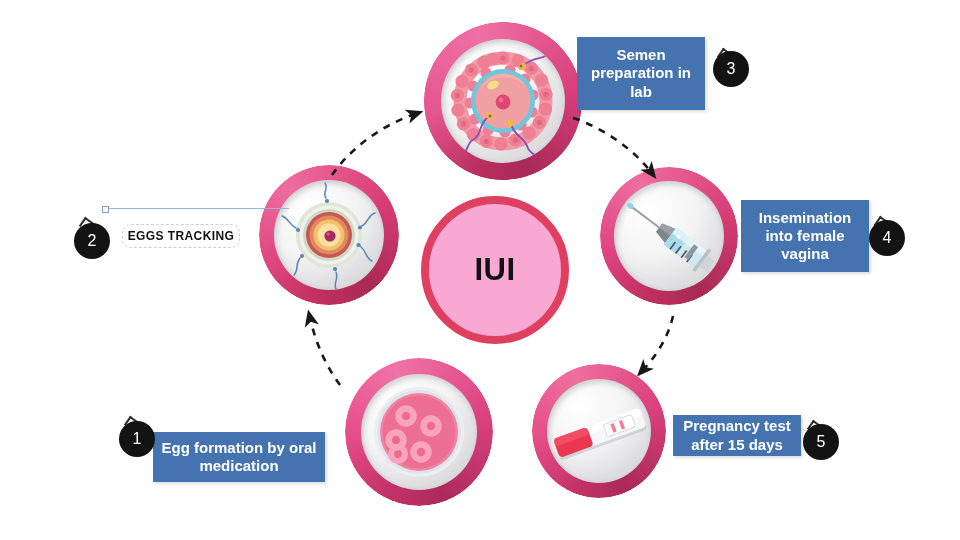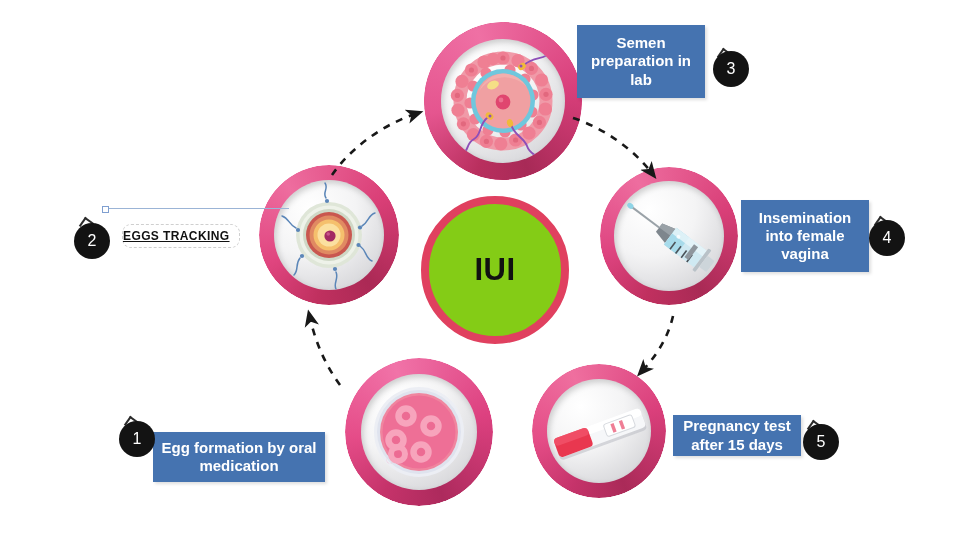--- a/index.html
+++ b/index.html
@@ -14,21 +14,21 @@
   #stage{position:absolute;left:0;top:0;width:960px;height:540px;}
 
   
   .node{position:absolute;}
 
   
   .hub{
     left:421px;top:196px;width:148px;height:148px;
     border-radius:50%;
     border:8px solid #e0405f;
-    background:#84cc16;
+    background:#f9a8d4;
     box-sizing:border-box;
     display:flex;flex-direction:column;
     align-items:center;justify-content:center;
     z-index:4;
   }
   .hub-line{
     font-size:31px;font-weight:bold;color:#111111;
     line-height:1.22;letter-spacing:.5px;
   }
 
@@ -67,26 +67,25 @@
   }
   .label span{display:block;padding:0 6px;}
 
   .label-plain{
     position:absolute;
     background:#ffffff;
     color:#111111;
     font-weight:bold;
     text-align:center;
     box-sizing:border-box;
-    display:flex;align-items:center;justify-content:flex-start;
+    display:flex;align-items:center;justify-content:center;
     border:1px dashed #cfcfcf;
     border-radius:9px;
     z-index:6;
     letter-spacing:.4px;
-    text-decoration:underline;
   }
 
   
   .sel-line{
     position:absolute;left:104px;top:208px;width:185px;height:1px;
     background:#9bb4d6;z-index:7;
   }
   .sel-dot{
     position:absolute;left:102px;top:206px;width:5px;height:5px;
     background:#ffffff;border:1px solid #7f9fd0;z-index:8;
@@ -343,21 +342,21 @@
           <rect x="6" y="44" width="36" height="8" rx="4" fill="#f2566c" opacity=".75"></rect>
 
           <rect x="58" y="47.5" width="30" height="13" rx="2.5" fill="#ffffff" stroke="#d6d9de" stroke-width="1"></rect>
           <rect x="65" y="49.5" width="3.4" height="9" fill="#ef7e95"></rect>
           <rect x="74" y="49.5" width="3.4" height="9" fill="#ef7e95"></rect>
         </g>
       </svg>
     </div>
   </div>
 
-  <div class="label" style="left:577px;top:25px;width:128px;height:73px;font-size:15px;">
+  <div class="label" style="left:577px;top:37px;width:128px;height:73px;font-size:15px;">
     <span>Semen preparation in lab</span>
   </div>
 
   <div class="label" style="left:741px;top:200px;width:128px;height:72px;font-size:15px;">
     <span>Insemination into female vagina</span>
   </div>
 
   <div class="label" style="left:673px;top:415px;width:128px;height:41px;font-size:15px;">
     <span>Pregnancy test after 15 days</span>
   </div>

